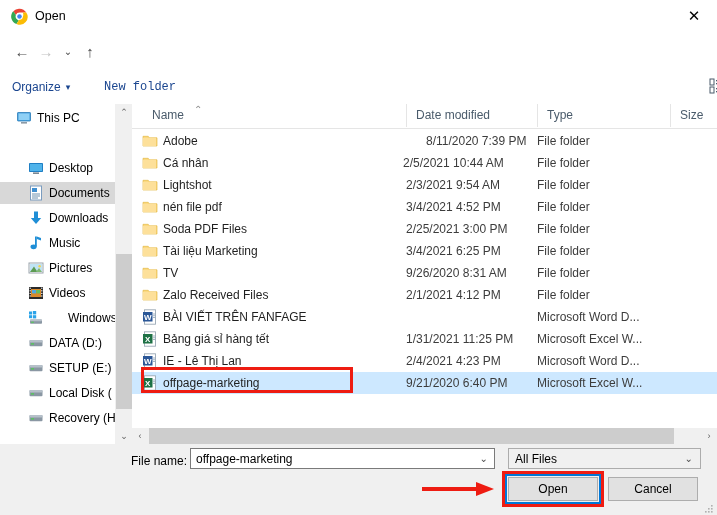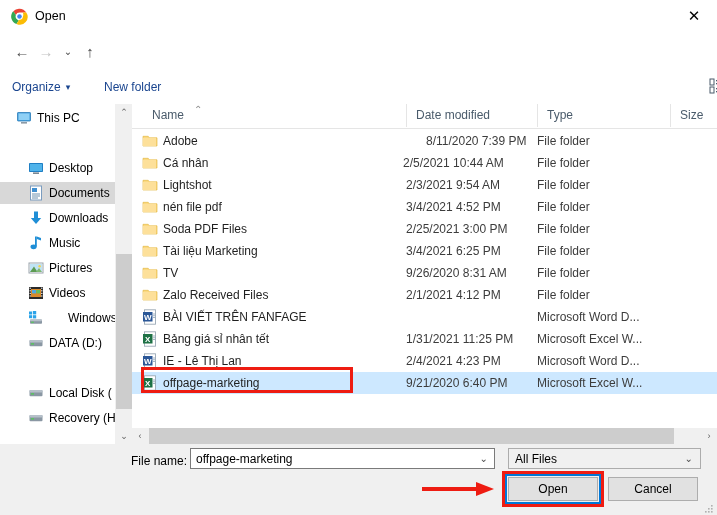--- a/index.html
+++ b/index.html
@@ -157,21 +157,21 @@
     color: #1a458f;
     line-height: 16px;
   }
   .tb-organize { left: 12px; }
   .tb-caret {
     display: inline-block;
     font-size: 9px;
     padding-left: 5px;
     vertical-align: 1px;
   }
-  .tb-newfolder { left: 104px; }
+  .tb-newfolder { left: 104px; font-family: Liberation Mono, monospace; }
   .tb-right-icons {
     position: absolute;
     right: 8px; top: 7px;
     height: 20px;
   }
   .tb-icon { position: absolute; top: 0; }
 
   
   .content {
     position: absolute;
@@ -571,20 +571,28 @@
           <span class="side-lbl" style="left: 49px; margin-left: 19px;">Windows (C</span>
         </div>
         <div class="side-item" style="top: 228px;">
           <span class="side-ico" style="left: 28px;"><svg viewBox="0 0 16 16" width="16" height="16">
               <rect x="1.5" y="5" width="13" height="6.2" rx="1" fill="#8a97a3"></rect>
               <rect x="1.5" y="5" width="13" height="2.6" rx="1" fill="#b6c0c9"></rect>
               <rect x="3" y="8.3" width="3" height="1.2" fill="#4ad14a"></rect>
             </svg></span>
           <span class="side-lbl" style="left: 49px;">DATA (D:)</span>
         </div>
+        <div class="side-item" style="top: 253px;">
+          <span class="side-ico" style="left: 28px;"><svg viewBox="0 0 16 16" width="16" height="16">
+              <rect x="1.5" y="5" width="13" height="6.2" rx="1" fill="#8a97a3"></rect>
+              <rect x="1.5" y="5" width="13" height="2.6" rx="1" fill="#b6c0c9"></rect>
+              <rect x="3" y="8.3" width="3" height="1.2" fill="#4ad14a"></rect>
+            </svg></span>
+          <span class="side-lbl" style="left: 49px;">SETUP (E:)</span>
+        </div>
         <div class="side-item" style="top: 278px;">
           <span class="side-ico" style="left: 28px;"><svg viewBox="0 0 16 16" width="16" height="16">
               <rect x="1.5" y="5" width="13" height="6.2" rx="1" fill="#8a97a3"></rect>
               <rect x="1.5" y="5" width="13" height="2.6" rx="1" fill="#b6c0c9"></rect>
               <rect x="3" y="8.3" width="3" height="1.2" fill="#4ad14a"></rect>
             </svg></span>
           <span class="side-lbl" style="left: 49px;">Local Disk (</span>
         </div>
         <div class="side-item" style="top: 303px;">
           <span class="side-ico" style="left: 28px;"><svg viewBox="0 0 16 16" width="16" height="16">
@@ -699,21 +707,21 @@
             <span class="row-ico"><svg viewBox="0 0 16 16" width="16" height="16">
                 <rect x="2.5" y="0.8" width="11" height="14.4" fill="#ffffff" stroke="#9aa8b5" stroke-width="0.9"></rect>
                 <rect x="1" y="3" width="9.5" height="9.5" fill="#1e7145"></rect>
                 <text x="5.7" y="10.6" text-anchor="middle" font-family="Liberation Sans, sans-serif" font-size="8" font-weight="bold" fill="#ffffff">X</text>
                 <g fill="#8fa3b6">
                   <rect x="11" y="4.6" width="2.2" height="0.8"></rect>
                   <rect x="11" y="6.4" width="2.2" height="0.8"></rect>
                   <rect x="11" y="8.2" width="2.2" height="0.8"></rect>
                 </g>
               </svg></span>
-            <span class="cell" style="left: 31px;">Bảng giá sỉ nhân tết</span>
+            <span class="cell" style="left: 31px;">Bảng giá sỉ hàng tết</span>
             <span class="cell muted" style="left: 274px;">1/31/2021 11:25 PM</span>
             <span class="cell muted" style="left: 405px;">Microsoft Excel W...</span>
           </div>
           <div class="row" style="top: 220px;">
             <span class="row-ico"><svg viewBox="0 0 16 16" width="16" height="16">
                 <rect x="2.5" y="0.8" width="11" height="14.4" fill="#ffffff" stroke="#9aa8b5" stroke-width="0.9"></rect>
                 <rect x="1" y="3" width="9.5" height="9.5" fill="#2b5797"></rect>
                 <text x="5.7" y="10.6" text-anchor="middle" font-family="Liberation Sans, sans-serif" font-size="8" font-weight="bold" fill="#ffffff">W</text>
                 <g fill="#8fa3b6">
                   <rect x="11" y="4.6" width="2.2" height="0.8"></rect>

